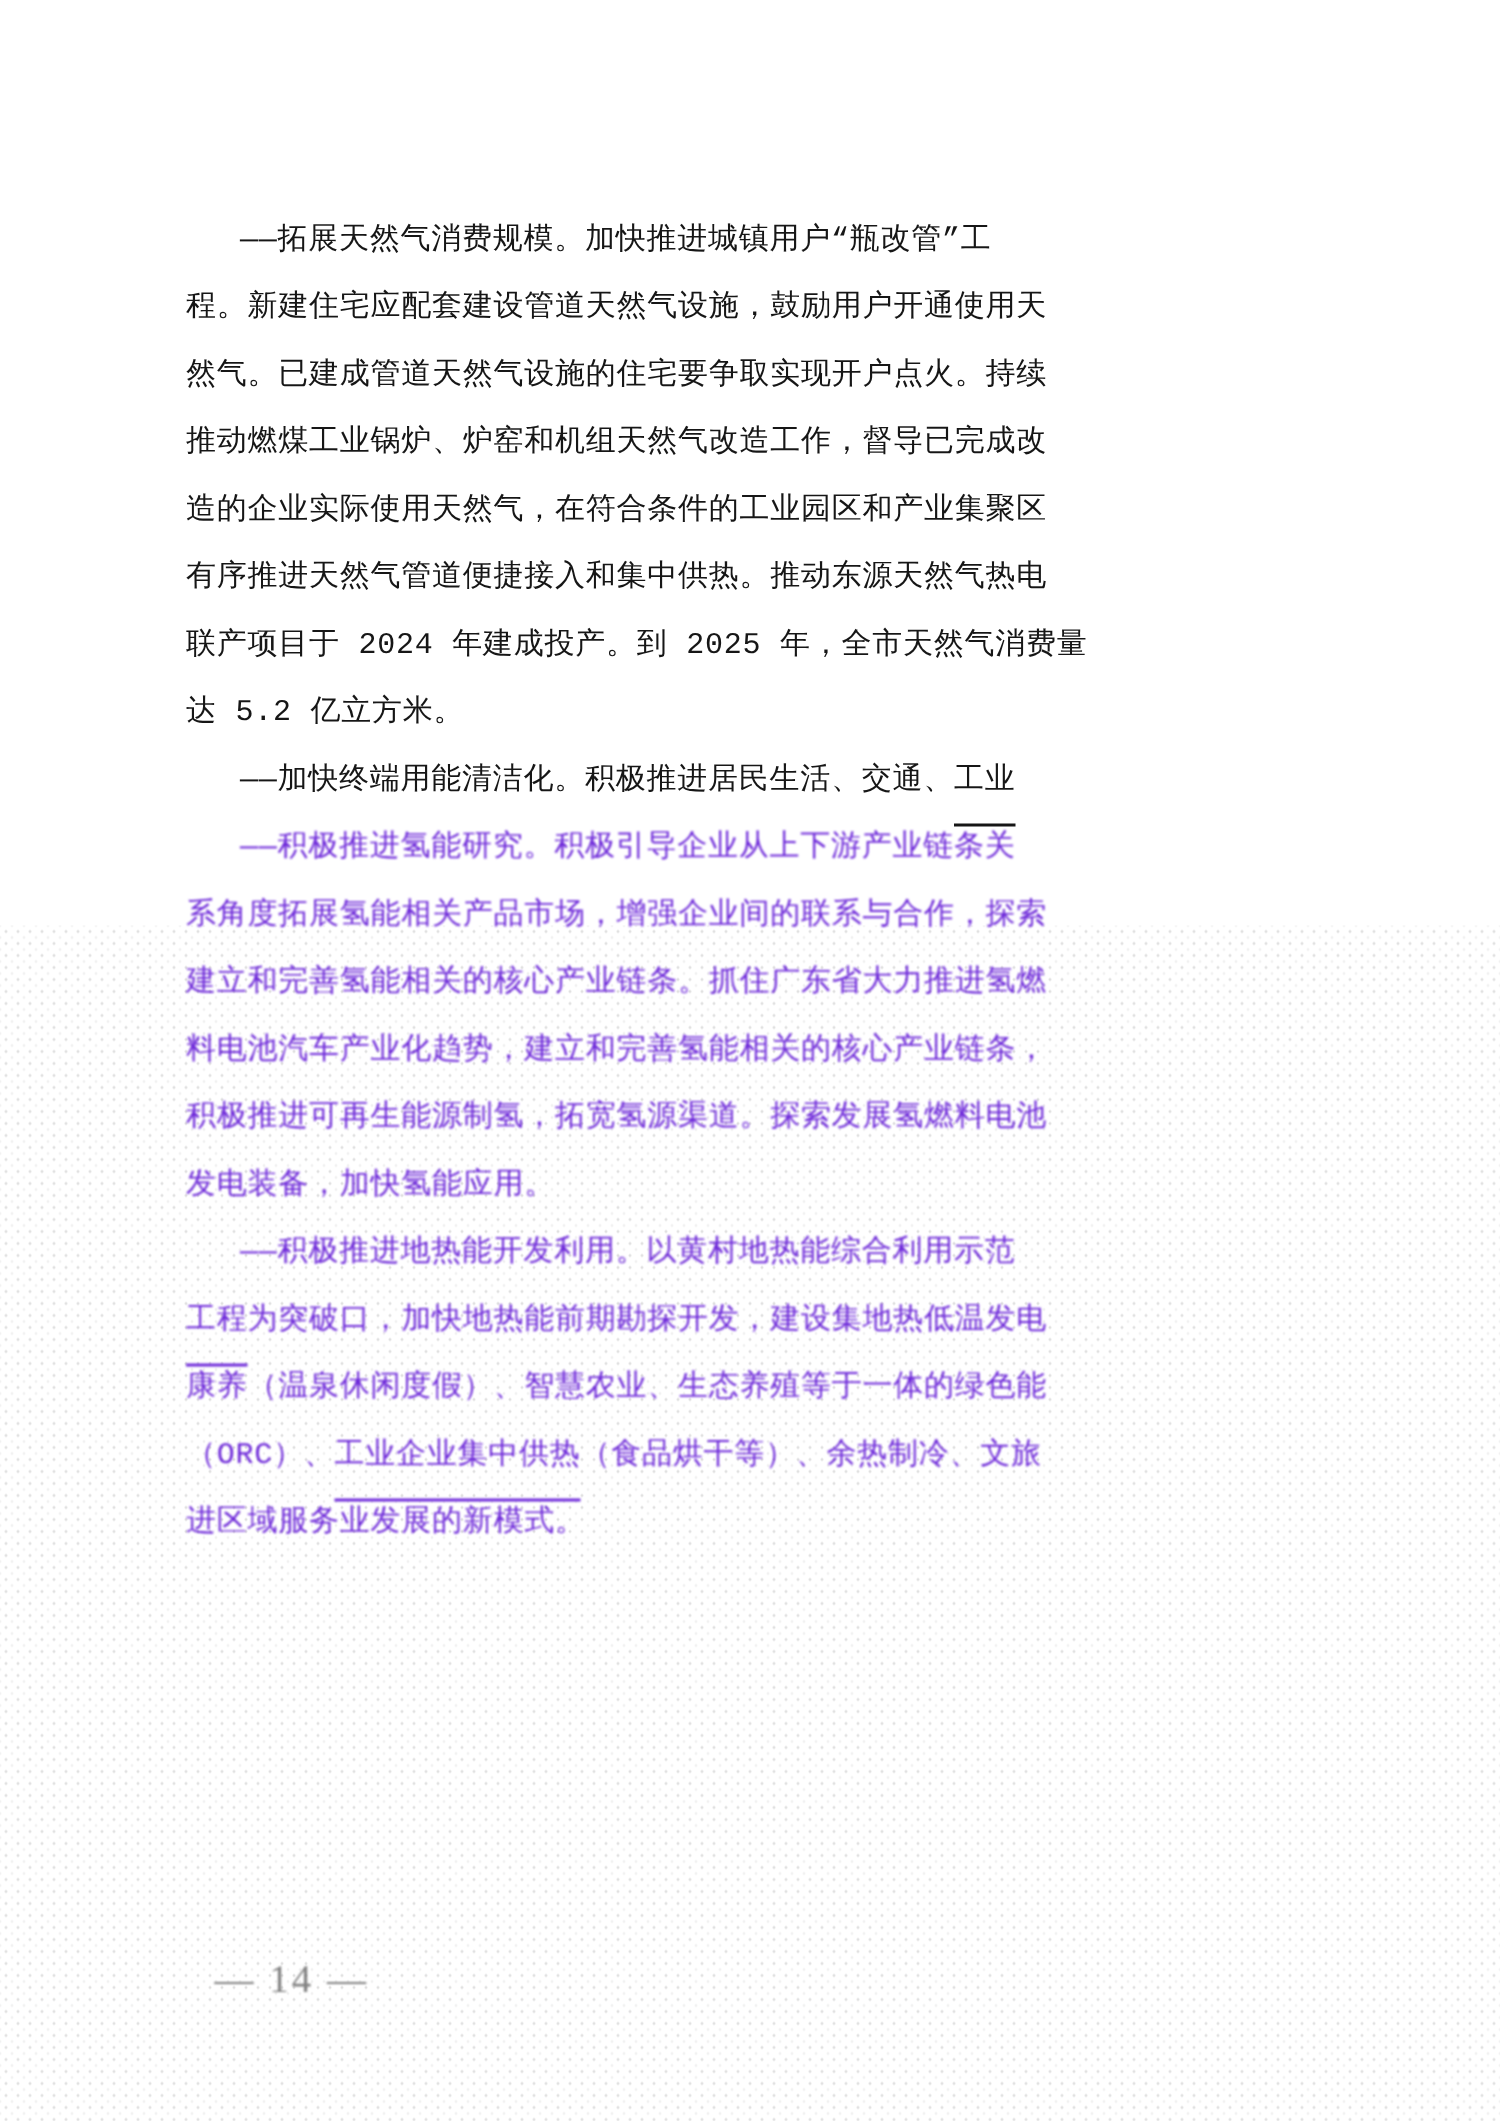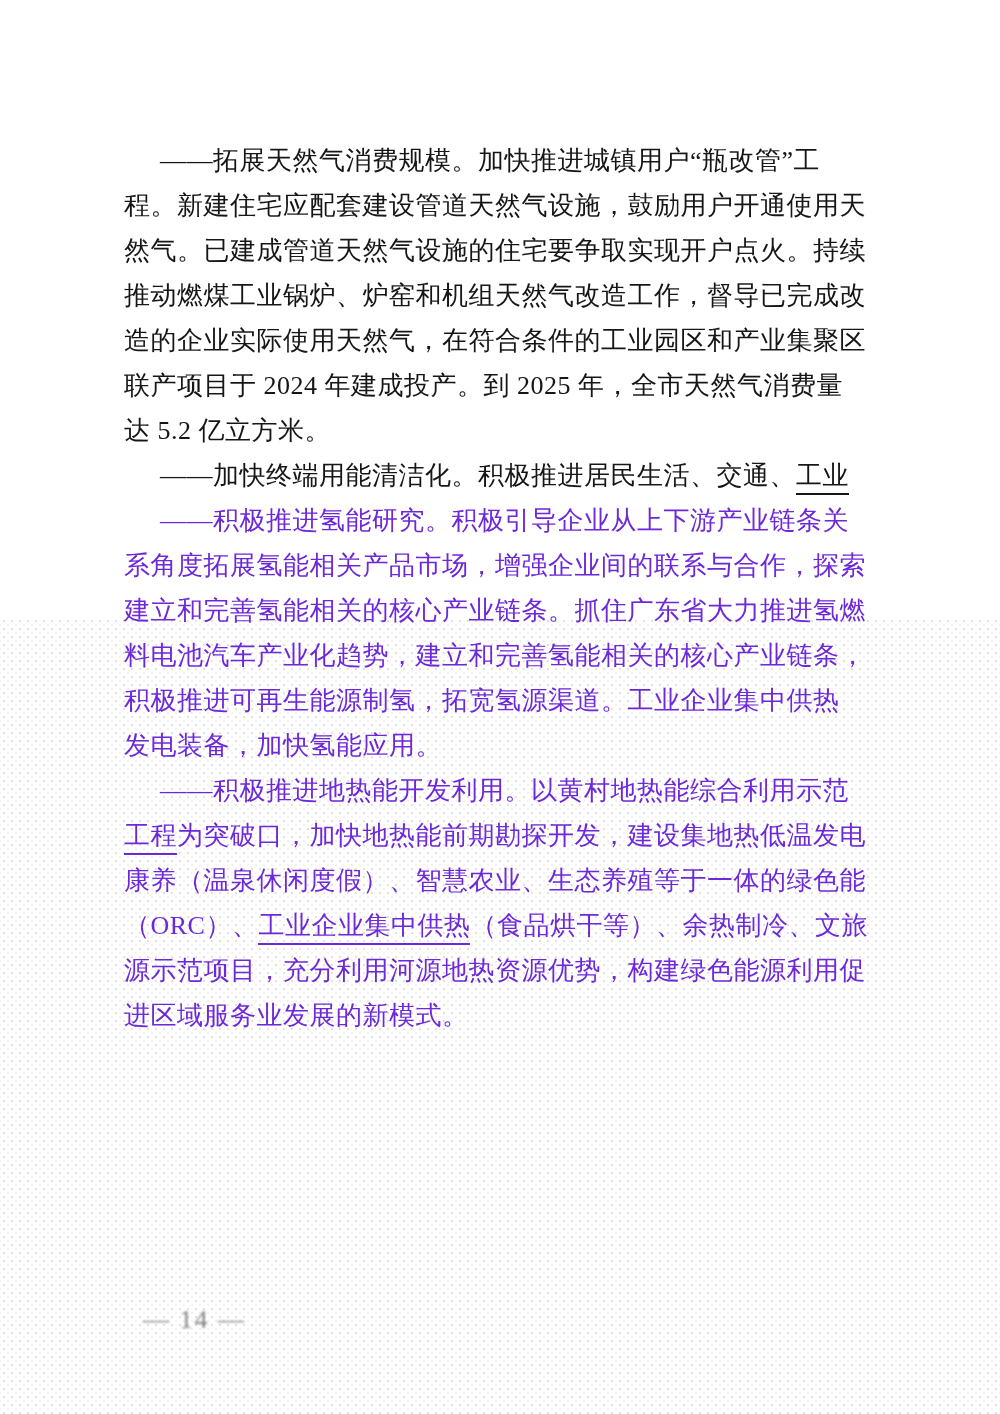--- a/index.html
+++ b/index.html
@@ -26,32 +26,33 @@
   .content {
     position: absolute;
     top: 138px;
     left: 124px;
     width: 754px;
     z-index: 1;
   }
   .line {
     height: 45px;
     line-height: 45px;
-    font-size: 26px;
+    font-size: 20px;
     letter-spacing: 0.5px;
     color: #161616;
     white-space: nowrap;
     text-align: justify;
+    font-family: Liberation Mono, monospace;
   }
   .line.first { text-indent: 36px; }
   .para { margin: 0; }
   .para.blurry .line { filter: blur(0.7px); color: #6d28d9; }
   .u {
     border-bottom: 2px solid currentColor;
-    padding-bottom: 3px;
+    padding-bottom: 17px;
   }
   .footer {
     position: absolute;
     top: 1305px;
     left: 143px;
     z-index: 1;
     font-size: 26px;
     letter-spacing: 2px;
     color: #828282;
     filter: blur(0.8px);
@@ -65,43 +66,43 @@
   <div class="texture-overlay"></div>
 
   <div class="content">
 
     <div class="para">
       <div class="line first">——拓展天然气消费规模。加快推进城镇用户“瓶改管”工</div>
       <div class="line">程。新建住宅应配套建设管道天然气设施，鼓励用户开通使用天</div>
       <div class="line">然气。已建成管道天然气设施的住宅要争取实现开户点火。持续</div>
       <div class="line">推动燃煤工业锅炉、炉窑和机组天然气改造工作，督导已完成改</div>
       <div class="line">造的企业实际使用天然气，在符合条件的工业园区和产业集聚区</div>
+      <div class="line">有序推进天然气管道便捷接入和集中供热。推动东源天然气热电</div>
       <div class="line">联产项目于 2024 年建成投产。到 2025 年，全市天然气消费量</div>
       <div class="line">达 5.2 亿立方米。</div>
     </div>
 
     <div class="para">
       <div class="line first"><span>——加快终端用能清洁化。积极推进居民生活、交通、</span><span class="u">工业</span></div>
     </div>
 
     <div class="para blurry">
       <div class="line first">——积极推进氢能研究。积极引导企业从上下游产业链条关</div>
       <div class="line">系角度拓展氢能相关产品市场，增强企业间的联系与合作，探索</div>
       <div class="line">建立和完善氢能相关的核心产业链条。抓住广东省大力推进氢燃</div>
       <div class="line">料电池汽车产业化趋势，建立和完善氢能相关的核心产业链条，</div>
-      <div class="line">积极推进可再生能源制氢，拓宽氢源渠道。工业企业集中供热</div>
+      <div class="line">积极推进可再生能源制氢，拓宽氢源渠道。探索发展氢燃料电池</div>
       <div class="line">发电装备，加快氢能应用。</div>
     </div>
 
     <div class="para blurry">
       <div class="line first">——积极推进地热能开发利用。以黄村地热能综合利用示范</div>
       <div class="line"><span class="u">工程</span><span>为突破口，加快地热能前期勘探开发，建设集地热低温发电</span></div>
       <div class="line">康养（温泉休闲度假）、智慧农业、生态养殖等于一体的绿色能</div>
       <div class="line"><span>（ORC）、</span><span class="u">工业企业集中供热</span><span>（食品烘干等）、余热制冷、文旅</span></div>
-      <div class="line">源示范项目，充分利用河源地热资源优势，构建绿色能源利用促</div>
       <div class="line">进区域服务业发展的新模式。</div>
     </div>
 
   </div>
 
   <div class="footer">
     <span>— 14 —</span>
   </div>
 
 </div>

